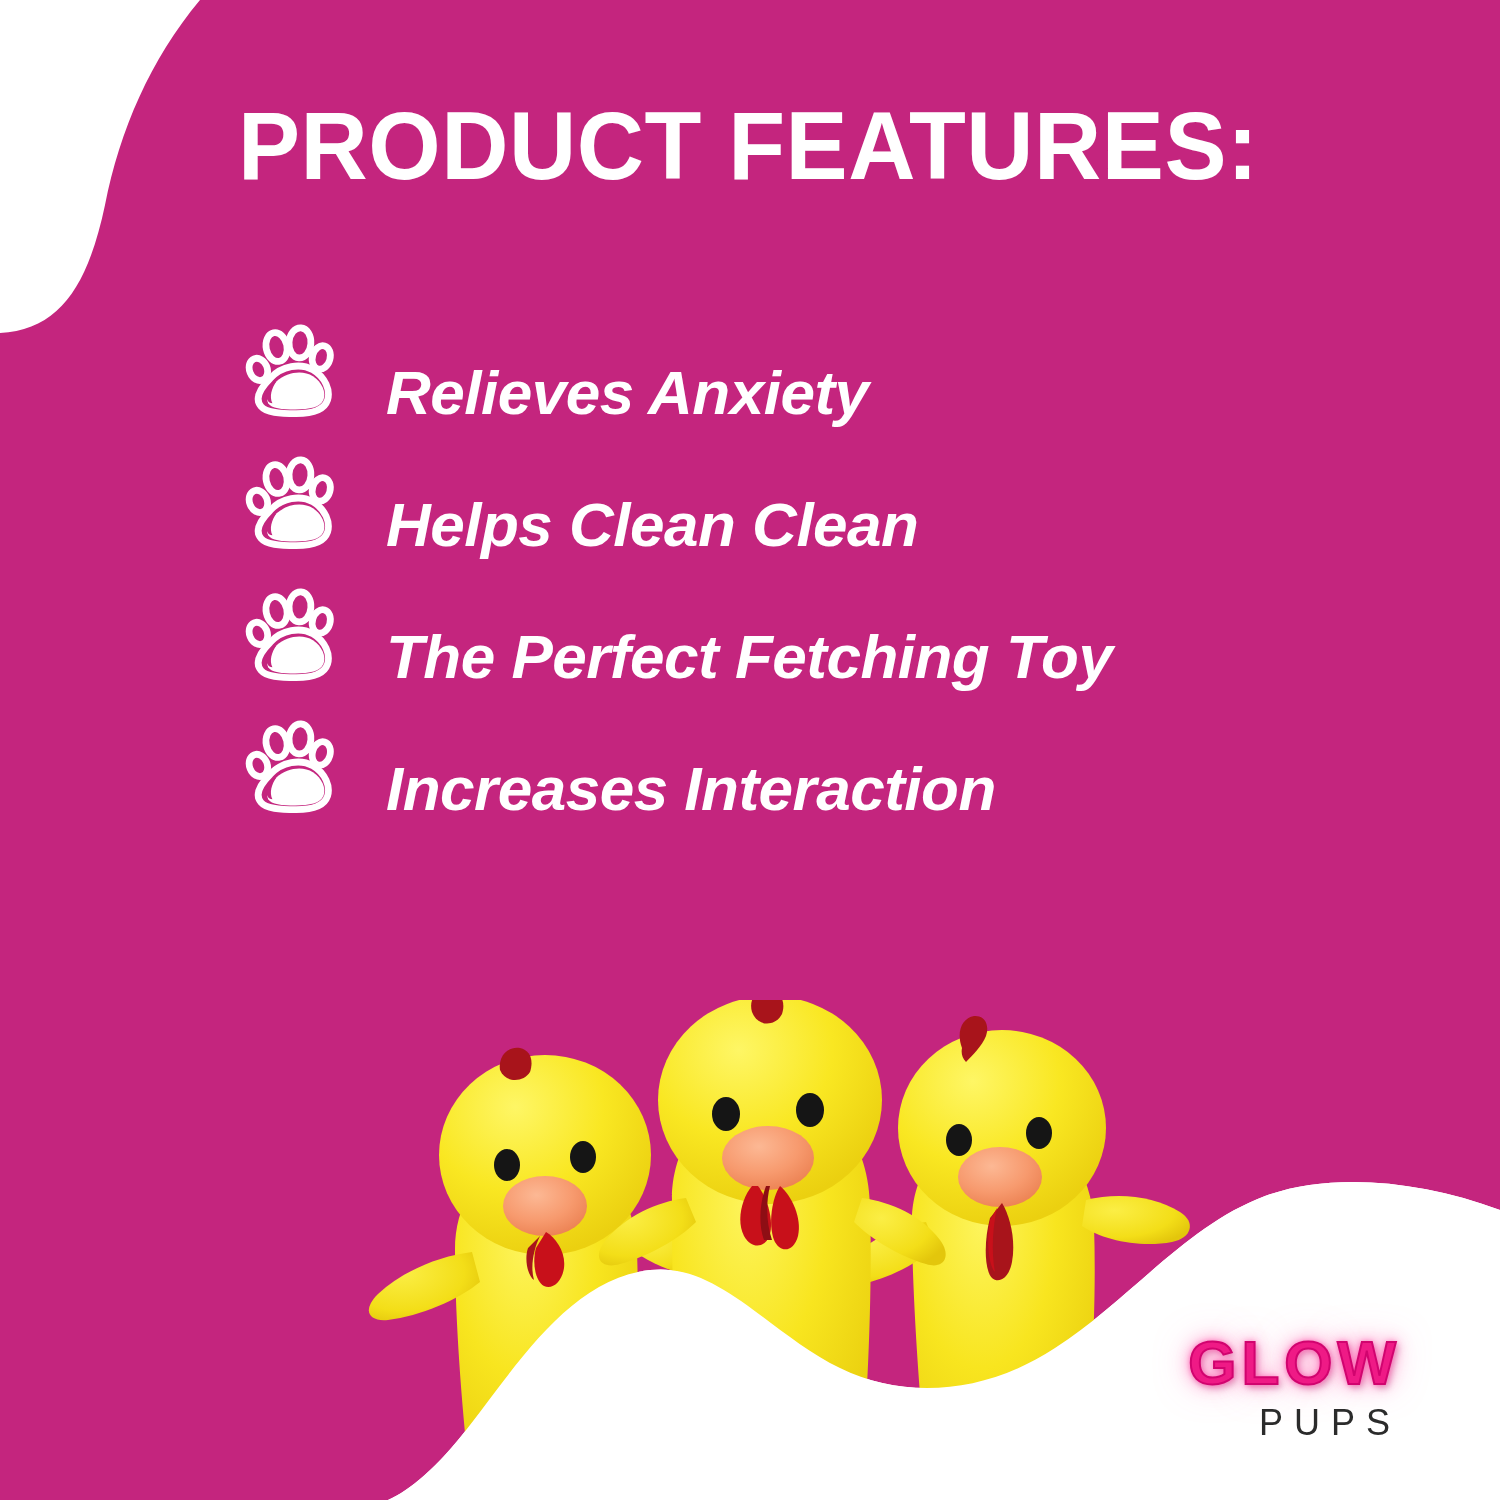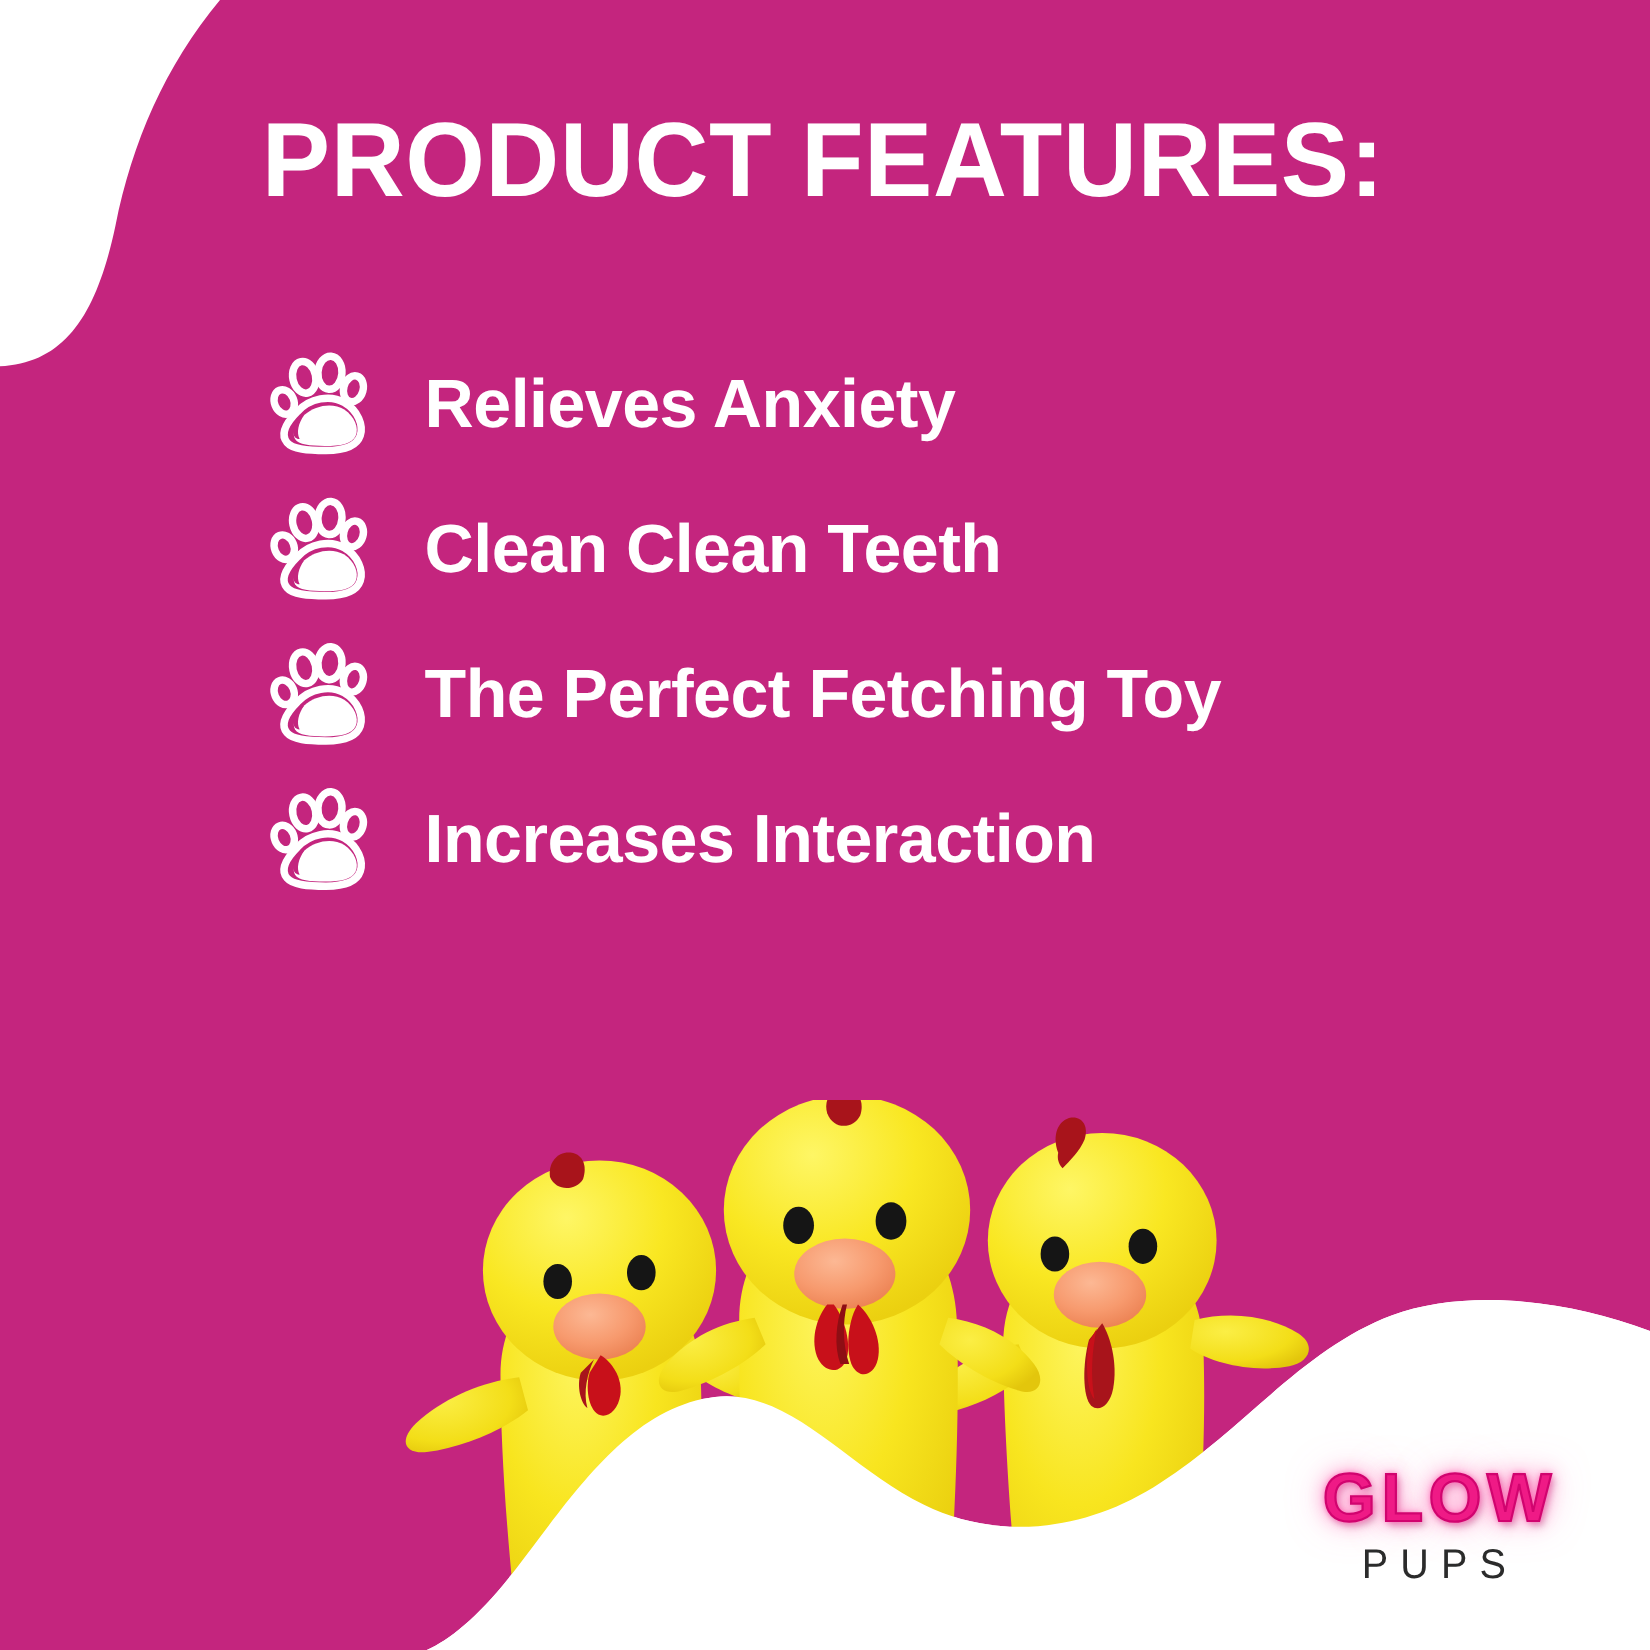--- a/index.html
+++ b/index.html
@@ -45,23 +45,24 @@
 
   
   .features {
     position: absolute;
     left: 236px;
     top: 312px;
     width: 1180px;
   }
   .feature-row {
     display: flex;
-    align-items: center;
+    align-items: flex-end;
     height: 112px;
     margin-bottom: 20px;
+    font-style: italic;
   }
   .paw-icon {
     flex: 0 0 auto;
     width: 104px;
     height: 104px;
     margin-right: 46px;
     display: block;
   }
   .paw-icon svg {
     display: block;
@@ -84,24 +85,24 @@
     left: 0;
     top: 0;
     width: 1500px;
     height: 1500px;
     pointer-events: none;
   }
 
   
   .logo {
     position: absolute;
-    left: 1164px;
+    left: 1111px;
     top: 1332px;
     width: 290px;
-    text-align: center;
+    text-align: right;
   }
   .logo-glow {
     font-size: 62px;
     font-weight: 700;
     letter-spacing: 5px;
     line-height: 1;
     color: #ef1a86;
     -webkit-text-stroke: 2px #d1046f;
     text-shadow:
       0 0 6px #ff5bb0,
@@ -169,21 +170,21 @@
             <ellipse cx="21.5" cy="47.5" rx="8.5" ry="11" transform="rotate(-22 21.5 47.5)"></ellipse>
             <ellipse cx="39" cy="26" rx="10" ry="14" transform="rotate(-12 39 26)"></ellipse>
             <ellipse cx="61.5" cy="22" rx="10.5" ry="14.5" transform="rotate(4 61.5 22)"></ellipse>
             <ellipse cx="82" cy="36" rx="8.5" ry="11.5" transform="rotate(16 82 36)"></ellipse>
           </g>
           <path d="M33,56 C44,44 62,41 74,48 C86,55 91,68 88,77 C85,86 74,90 58,90 C42,90 29,89 24,83 C18,76 22,67 33,56 Z" fill="none" stroke="#FFFFFF" stroke-width="6.5" stroke-linejoin="round"></path>
           <path d="M39,59 C49,50 64,48 74,54 C83,60 87,70 84,77 C81,84 71,86 57,86 C44,86 34,85 31,80 C28,75 31,67 39,59 Z" fill="#FFFFFF"></path>
           <path d="M39,59 C34,66 32,74 35,80 C31,80 28,76 30,70 C31,65 35,60 39,59 Z" fill="#C4257E"></path>
         </svg>
       </span>
-      <span class="feature-label">Clean Clean Teeth</span>
+      <span class="feature-label">Helps Clean Clean</span>
     </div>
 
 
     <div class="feature-row">
       <span class="paw-icon">
         <svg viewBox="0 0 100 100">
           <g fill="none" stroke="#FFFFFF" stroke-width="6.5">
             <ellipse cx="21.5" cy="47.5" rx="8.5" ry="11" transform="rotate(-22 21.5 47.5)"></ellipse>
             <ellipse cx="39" cy="26" rx="10" ry="14" transform="rotate(-12 39 26)"></ellipse>
             <ellipse cx="61.5" cy="22" rx="10.5" ry="14.5" transform="rotate(4 61.5 22)"></ellipse>

